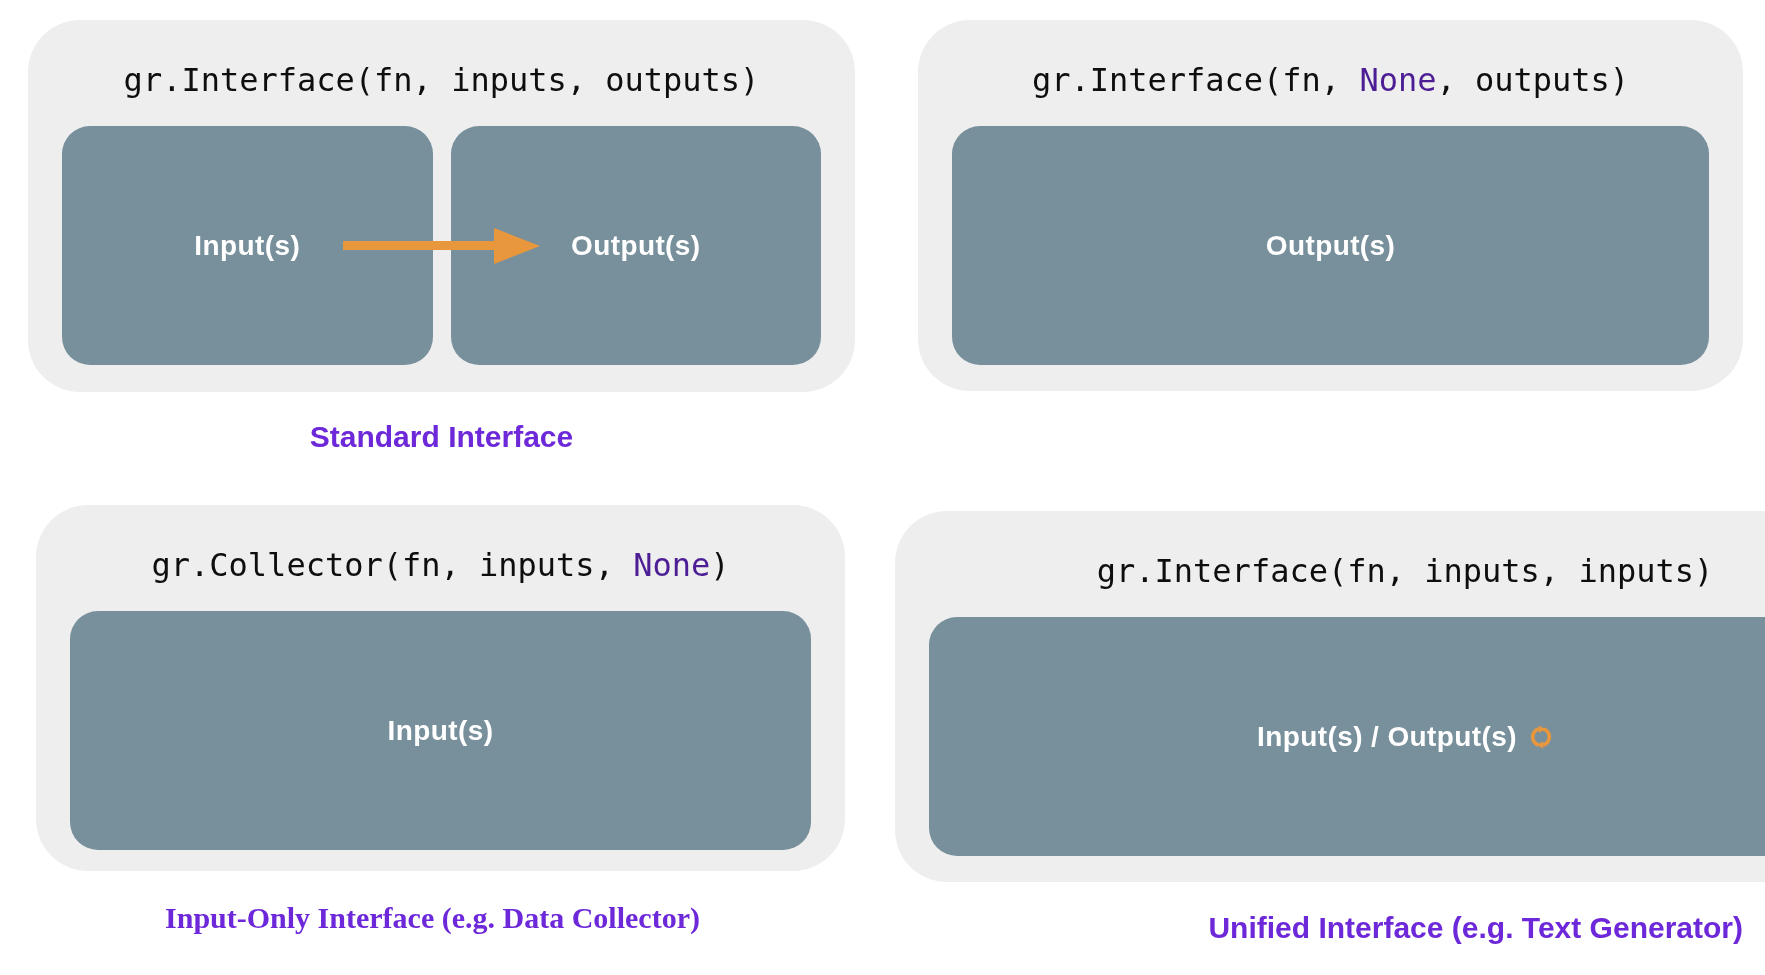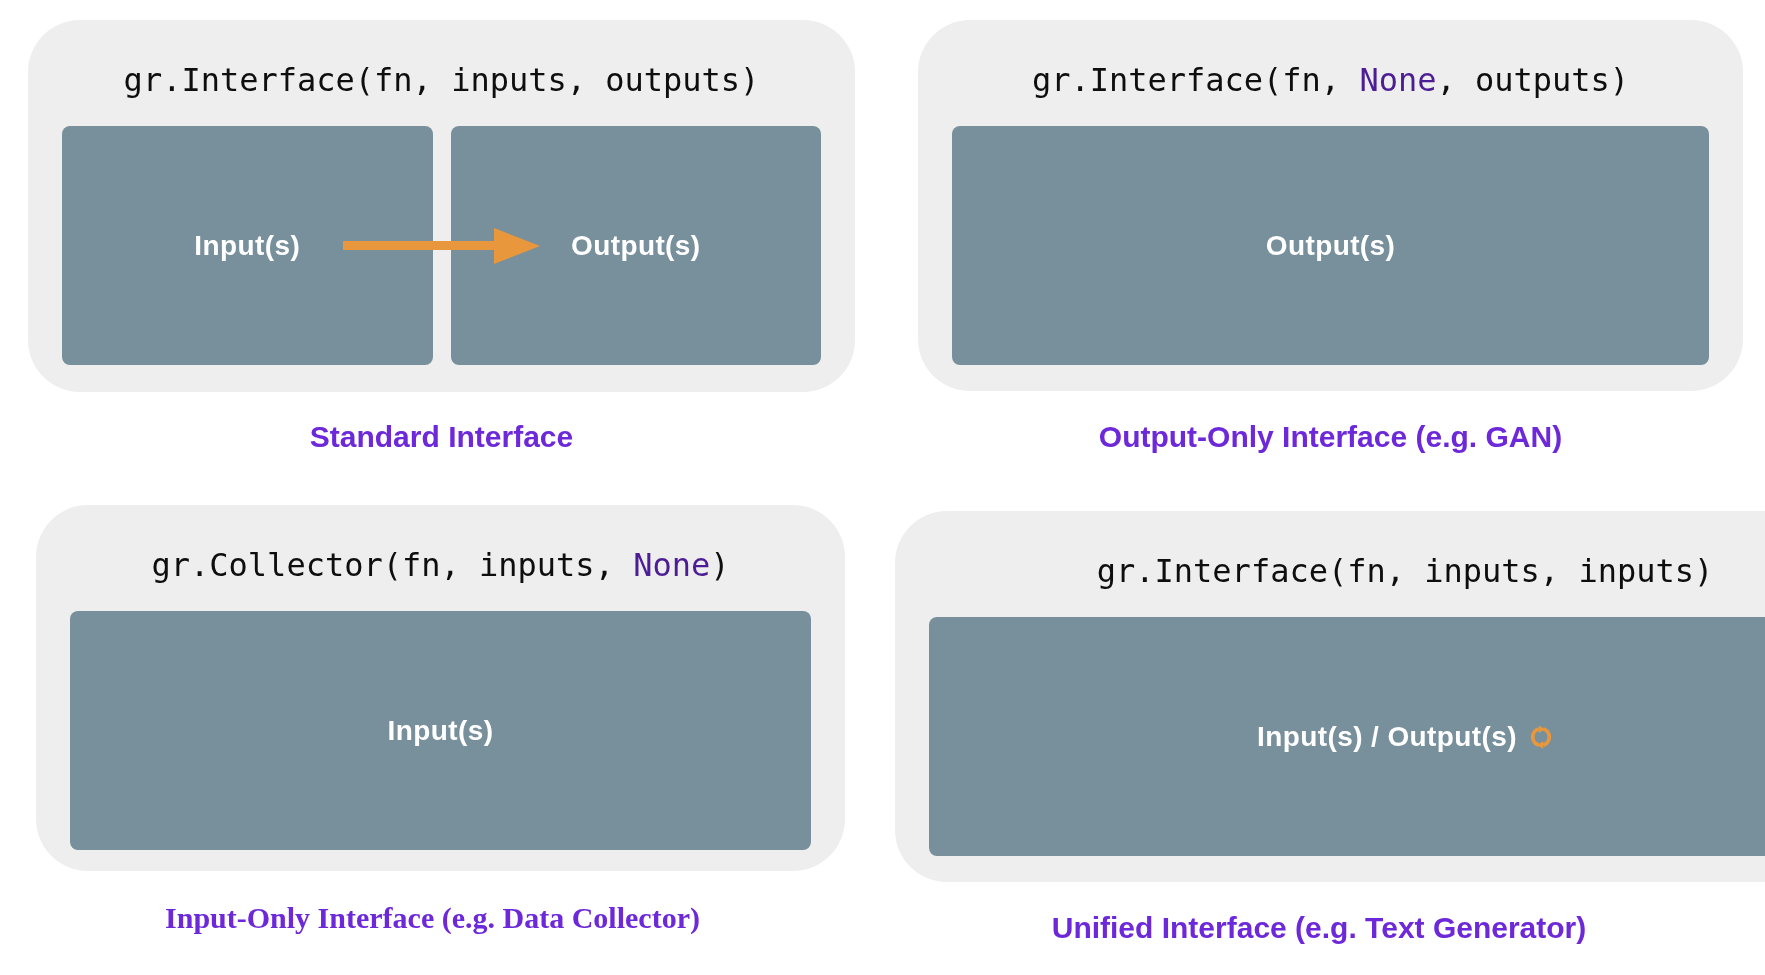--- a/index.html
+++ b/index.html
@@ -42,21 +42,21 @@
     position: absolute;
     left: 34px; right: 34px;
     top: 106px;
     height: 239px;
     display: flex;
     gap: 18px;
   }
   .io-box {
     flex: 1;
     background: #78909C;
-    border-radius: 8px;
+    border-radius: 28px;
     display: flex;
     align-items: center;
     justify-content: center;
   }
   .box-label {
     color: #ffffff;
     font-weight: 700;
     font-size: 28px;
     letter-spacing: 0.4px;
     display: inline-flex;
@@ -91,21 +91,21 @@
   .caption {
     position: absolute;
     text-align: center;
     font-weight: 700;
     font-size: 30px;
     color: #6d28d9;
   }
   #caption-standard    { left: 28px;  width: 827px; top: 420px; }
   #caption-output-only { left: 918px; width: 825px; top: 420px; }
   #caption-input-only  { left: 28px;  width: 809px; top: 901px; font-family: Liberation Serif, serif; }
-  #caption-unified     { left: 895px; width: 848px; top: 911px; }
+  #caption-unified     { left: 895px; width: 848px; top: 911px; text-align: right; }
 
   .cycle-icon { display: inline-block; }
 </style>
 </head>
 <body>
 
 <div id="canvas">
 
   <div class="panel" id="panel-standard">
     <div class="code-line"><span>gr.Interface(fn, inputs, outputs)</span><span class="hl"></span><span></span></div>
@@ -125,21 +125,20 @@
   <div class="caption" id="caption-standard">Standard Interface</div>
 
   <div class="panel" id="panel-output-only">
     <div class="code-line"><span>gr.Interface(fn, </span><span class="hl">None</span><span>, outputs)</span></div>
     <div class="boxes">
       <div class="io-box">
         <span class="box-label">Output(s)</span>
       </div>
     </div>
   </div>
-  <div class="caption" id="caption-output-only">Output-Only Interface (e.g. GAN)</div>
 
   <div class="panel" id="panel-input-only">
     <div class="code-line"><span>gr.Collector(fn, inputs, </span><span class="hl">None</span><span>)</span></div>
     <div class="boxes">
       <div class="io-box">
         <span class="box-label">Input(s)</span>
       </div>
     </div>
   </div>
   <div class="caption" id="caption-input-only">Input-Only Interface (e.g. Data Collector)</div>

